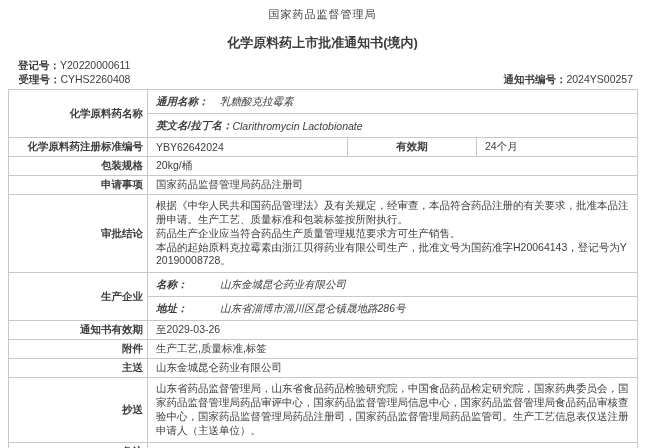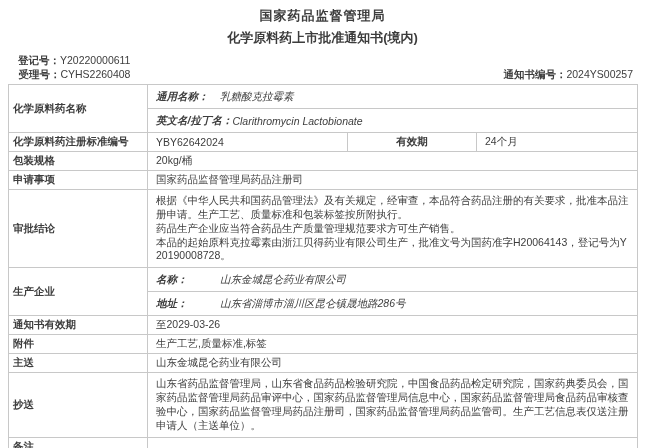--- a/index.html
+++ b/index.html
@@ -1,26 +1,26 @@
 <!DOCTYPE html>
 <html><head>
 <meta charset="utf-8">
 <style>
   html,body{margin:0;padding:0;background:#ffffff;width:645px;height:448px;overflow:hidden;}
   body{font-family:"Liberation Sans","DejaVu Sans",sans-serif;color:#3d3d3d;font-size:10.5px;}
   .doc-header{text-align:center;padding-top:7px;}
-  .org-title{font-size:13px;font-weight:bold;letter-spacing:1px;}
-  .doc-title{font-size:13px;font-weight:bold;margin-top:4px;}
+  .org-title{font-size:11px;font-weight:normal;letter-spacing:1px;}
+  .doc-title{font-size:13px;font-weight:bold;margin-top:12px;}
   .meta{position:relative;margin:6px 8px 0 8px;height:28px;text-align:right;}
   .meta-left{position:absolute;left:10px;top:0;line-height:14px;}
   .meta-right{position:absolute;right:4px;bottom:0;line-height:14px;}
   .meta b{font-weight:bold;}
   table.main{border-collapse:collapse;margin:3px 8px 0 8px;width:629px;table-layout:fixed;}
   td{border:1px solid #c8c8c8;padding:2px 8px;vertical-align:middle;word-break:break-all;}
-  td.lbl{text-align:left;font-weight:bold;padding:2px 4px;}
+  td.lbl{text-align:right;font-weight:bold;padding:2px 4px;}
   .sub{display:flex;align-items:center;font-style:italic;}
   .sub-label{font-weight:bold;min-width:64px;flex-shrink:0;}
   .r-sub{height:24px;}
   .r-std{height:19px;}
   .r-big{height:44px;}
   .r-cc{height:40px;}
   .r-note{height:13px;}
   .multiline{line-height:1.32;padding:2px 0;}
   .center{text-align:center;font-weight:bold;margin-top:48px;}
 </style>

